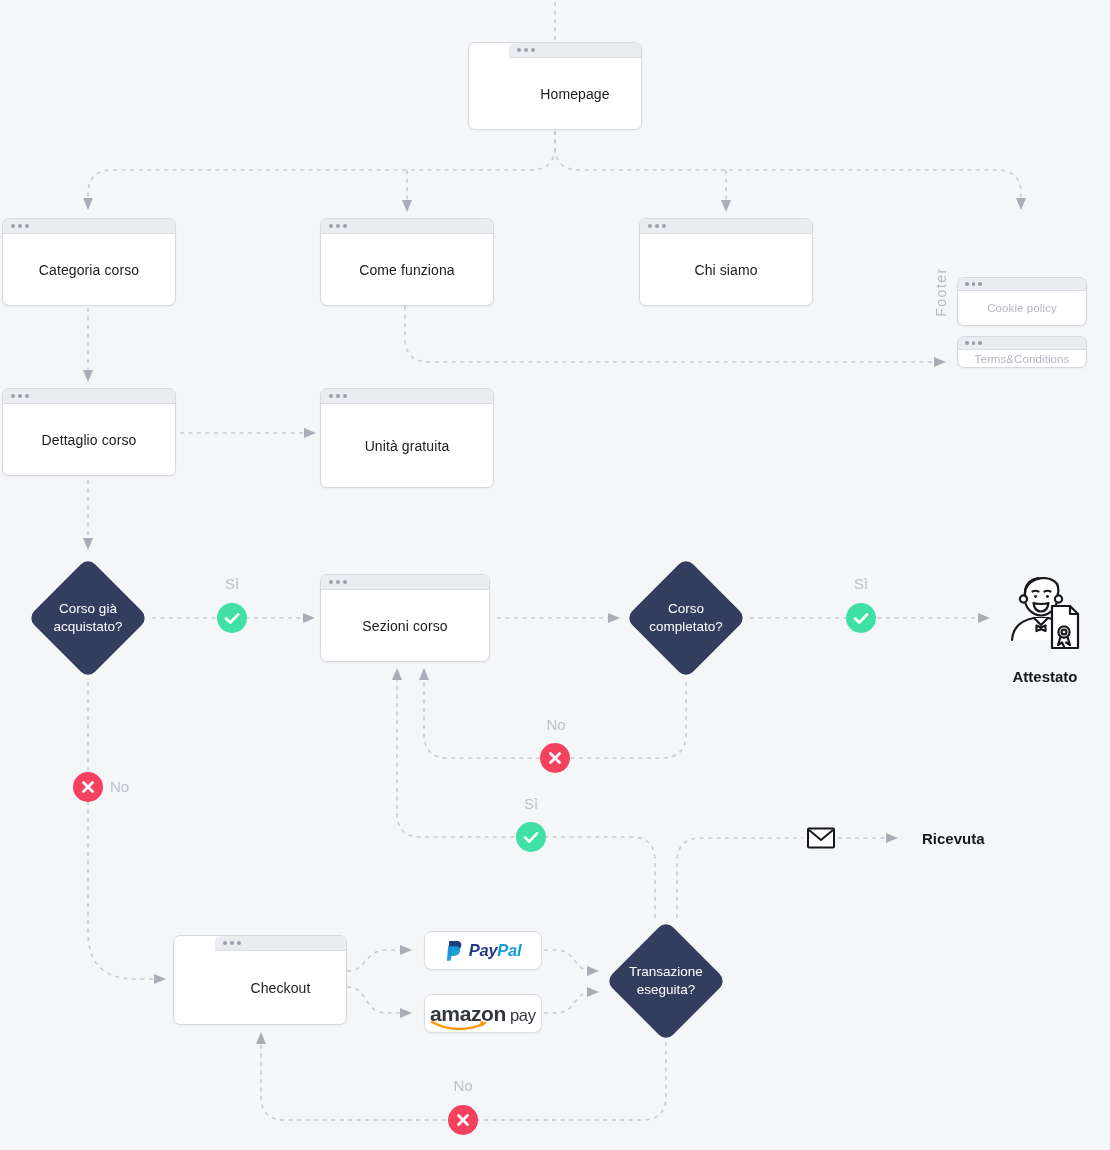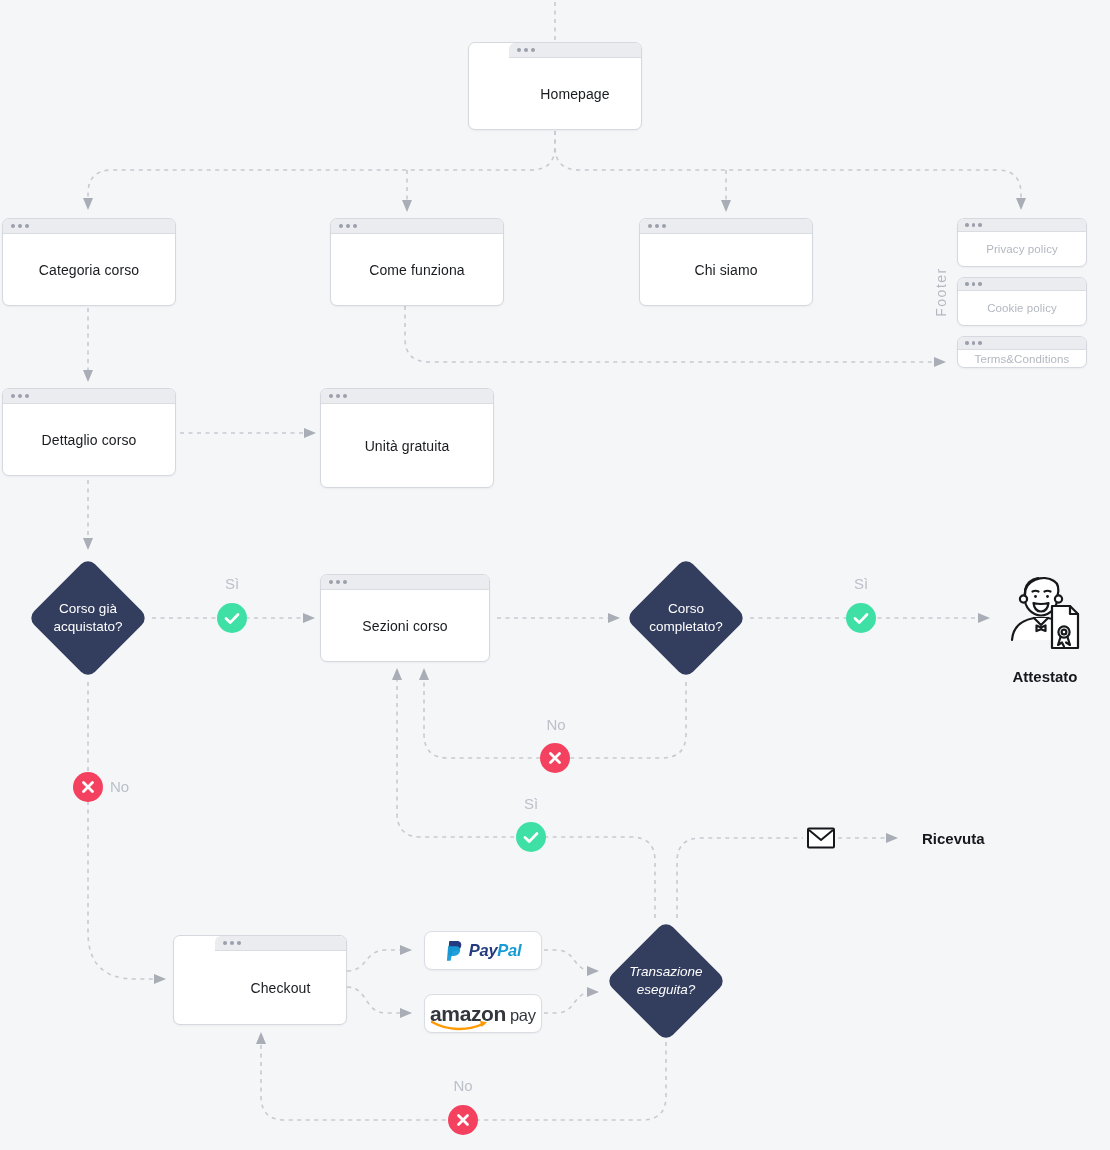--- a/index.html
+++ b/index.html
@@ -100,48 +100,40 @@
 
   <div class="box" style="left:2px; top:218px; width:174px; height:88px;">
     <div class="bar">
         <span class="dot"></span>
         <span class="dot"></span>
         <span class="dot"></span>
       </div>
     <div class="blabel-area">Categoria corso</div>
   </div>
 
-  <div class="box" style="left:320px; top:218px; width:174px; height:88px;margin-left:10px;">
+  <div class="box" style="left:320px; top:218px; width:174px; height:88px;">
     <div class="bar">
         <span class="dot"></span>
         <span class="dot"></span>
         <span class="dot"></span>
       </div>
     <div class="blabel-area">Come funziona</div>
   </div>
 
   <div class="box" style="left:639px; top:218px; width:174px; height:88px;">
     <div class="bar">
         <span class="dot"></span>
         <span class="dot"></span>
         <span class="dot"></span>
       </div>
     <div class="blabel-area">Chi siamo</div>
   </div>
 
   <div class="rot-label" style="left:908px; top:284px; width:66px; text-align:center;">Footer</div>
 
-  <div class="box small" style="left:957px; top:218px; width:130px; height:49px;">
-    <div class="bar">
-        <span class="dot"></span>
-        <span class="dot"></span>
-        <span class="dot"></span>
-      </div>
-    <div class="blabel-area">Privacy policy</div>
-  </div>
 
   <div class="box small" style="left:957px; top:277px; width:130px; height:49px;">
     <div class="bar">
         <span class="dot"></span>
         <span class="dot"></span>
         <span class="dot"></span>
       </div>
     <div class="blabel-area">Cookie policy</div>
   </div>
 
@@ -193,21 +185,21 @@
   <div class="diamond" style="left:27px; top:557px;">
     <div class="dshape"></div>
     <div class="dlabel">Corso già acquistato?</div>
   </div>
 
   <div class="diamond" style="left:625px; top:557px;">
     <div class="dshape"></div>
     <div class="dlabel">Corso completato?</div>
   </div>
 
-  <div class="diamond" style="left:605px; top:920px;font-style:italic;">
+  <div class="diamond" style="left:605px; top:920px;">
     <div class="dshape"></div>
     <div class="dlabel">Transazione eseguita?</div>
   </div>
 
   <div class="badge yes" style="left:217px; top:603px;">
     <svg width="30" height="30" viewBox="0 0 30 30">
         <path d="M9,15.5 L13.2,19.6 L21,11.5" fill="none" stroke="#fff" stroke-width="2.8" stroke-linecap="round" stroke-linejoin="round"></path>
       </svg>
   </div>
   <div class="cond-label" style="left:216px; top:575px; width:32px; text-align:center;">Sì</div>

